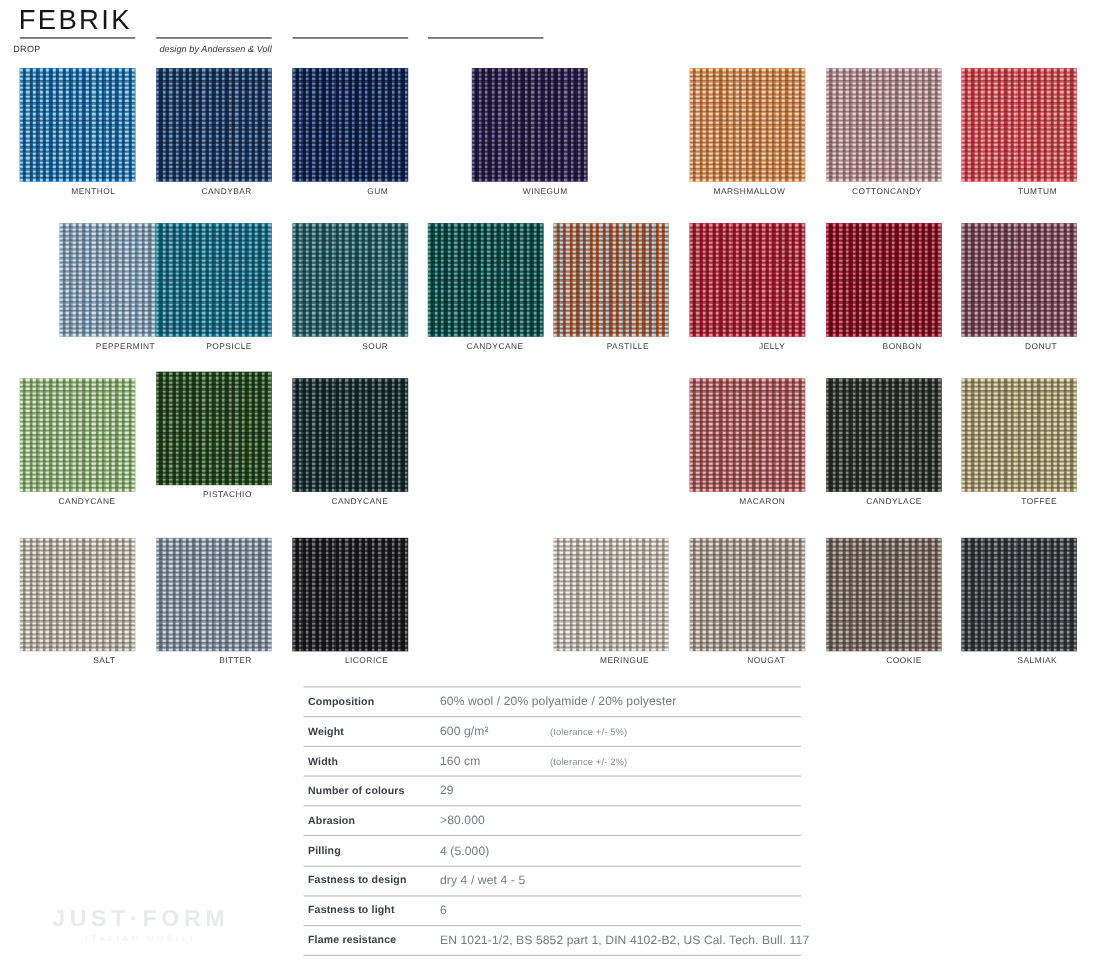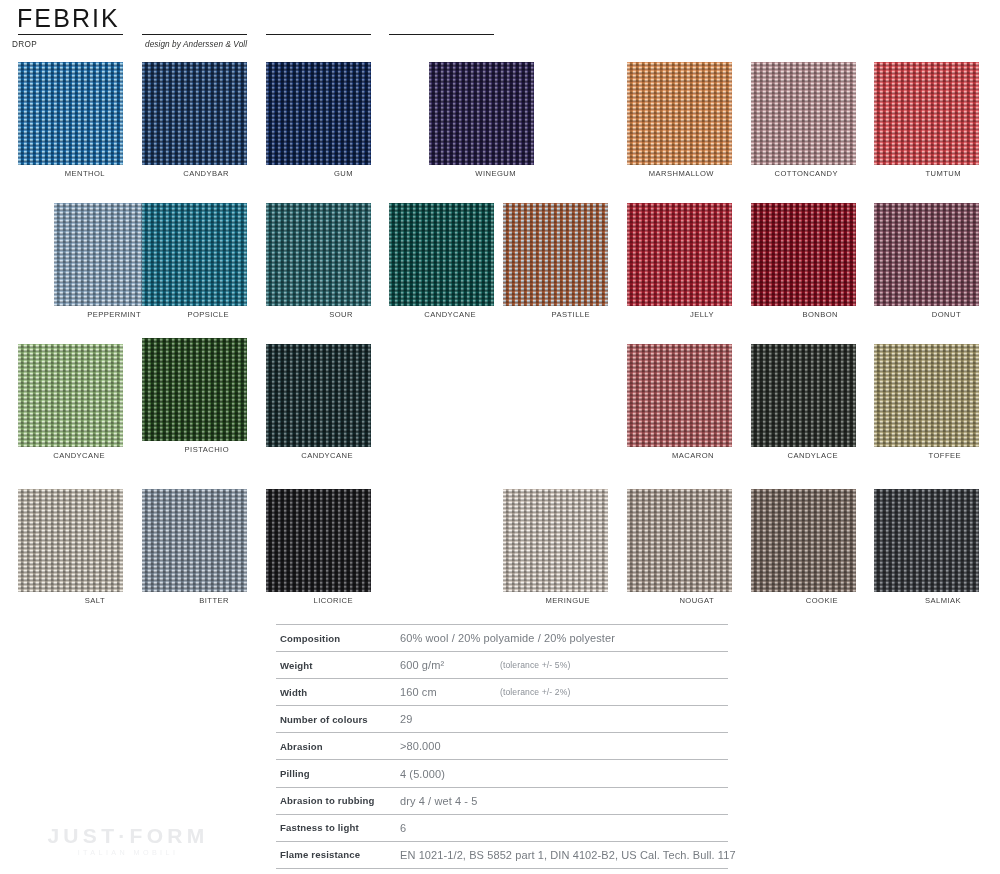--- a/index.html
+++ b/index.html
@@ -397,21 +397,21 @@
     </div>
     <div class="spec-row">
       <div class="spec-label">Abrasion</div>
       <div class="spec-value">&gt;80.000</div>
     </div>
     <div class="spec-row">
       <div class="spec-label">Pilling</div>
       <div class="spec-value">4 (5.000)</div>
     </div>
     <div class="spec-row">
-      <div class="spec-label">Abrasion to rubbing</div>
+      <div class="spec-label">Fastness to design</div>
       <div class="spec-value">dry 4 / wet 4 - 5</div>
     </div>
     <div class="spec-row">
       <div class="spec-label">Fastness to light</div>
       <div class="spec-value">6</div>
     </div>
     <div class="spec-row">
       <div class="spec-label">Flame resistance</div>
       <div class="spec-value">EN 1021-1/2, BS 5852 part 1, DIN 4102-B2, US Cal. Tech. Bull. 117</div>
     </div>

